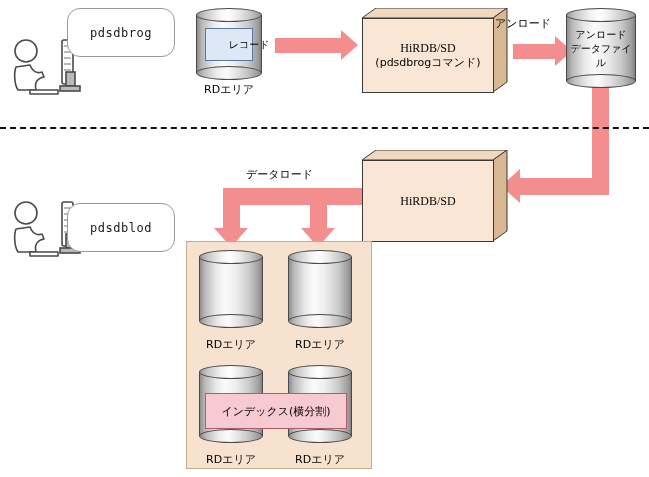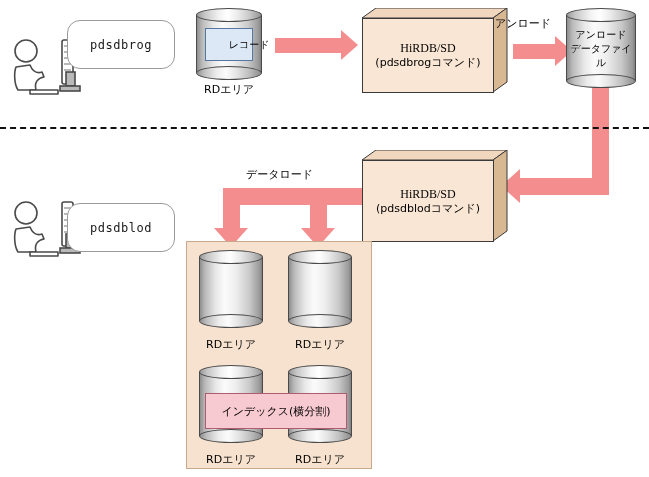--- a/index.html
+++ b/index.html
@@ -186,21 +186,21 @@
         <line x1="58" y1="30" x2="65" y2="30"></line>
         <line x1="58" y1="36" x2="65" y2="36"></line>
       </g>
       <g stroke="#4a4a4a" stroke-width="1.6" fill="#b9b9b9">
         <rect x="60" y="38" width="9" height="14"></rect>
         <rect x="54" y="52" width="20" height="5"></rect>
       </g>
     </svg>
   </div>
 
-  <div class="abs callout" style="left:67px; top:20px; width:106px; height:47px;">
+  <div class="abs callout" style="left:67px; top:8px; width:106px; height:47px;">
     <span>pdsdbrog</span>
   </div>
 
   <div class="abs cyl" style="left:196px; top:8px; width:66px; height:72px;">
     <div class="body"></div>
     <div class="cap-bottom"></div>
     <div class="cap-top"></div>
   </div>
   <div class="abs plate plate-blue" style="left:205px; top:28px; width:48px; height:33px;padding-left:40px;">
     <span class="lbl-sm">レコード</span>
@@ -286,21 +286,20 @@
     <div class="abs arrow-head-down" style="left:301px; top:228px;"></div>
   </div>
 
   <div class="abs box3d" style="left:362px; top:150px; width:146px; height:92px;">
     <svg class="abs" style="left:0; top:0;" width="146" height="92" viewBox="0 0 146 92">
       <polygon points="0,10 14,0 145,0 131,10" fill="#f0d7be" stroke="#3a3a3a" stroke-width="1"></polygon>
       <polygon points="131,10 145,0 145,81 131,91" fill="#d8b793" stroke="#3a3a3a" stroke-width="1"></polygon>
     </svg>
     <div class="face">
       <div class="t1">HiRDB/SD</div>
-      <div class="t2">(pdsdblodコマンド)</div>
     </div>
   </div>
 
   <div class="abs panel" style="left:186px; top:241px; width:186px; height:228px;"></div>
 
   <div class="abs cyl" style="left:199px; top:250px; width:64px; height:78px;">
     <div class="body"></div>
     <div class="cap-bottom"></div>
     <div class="cap-top"></div>
   </div>

